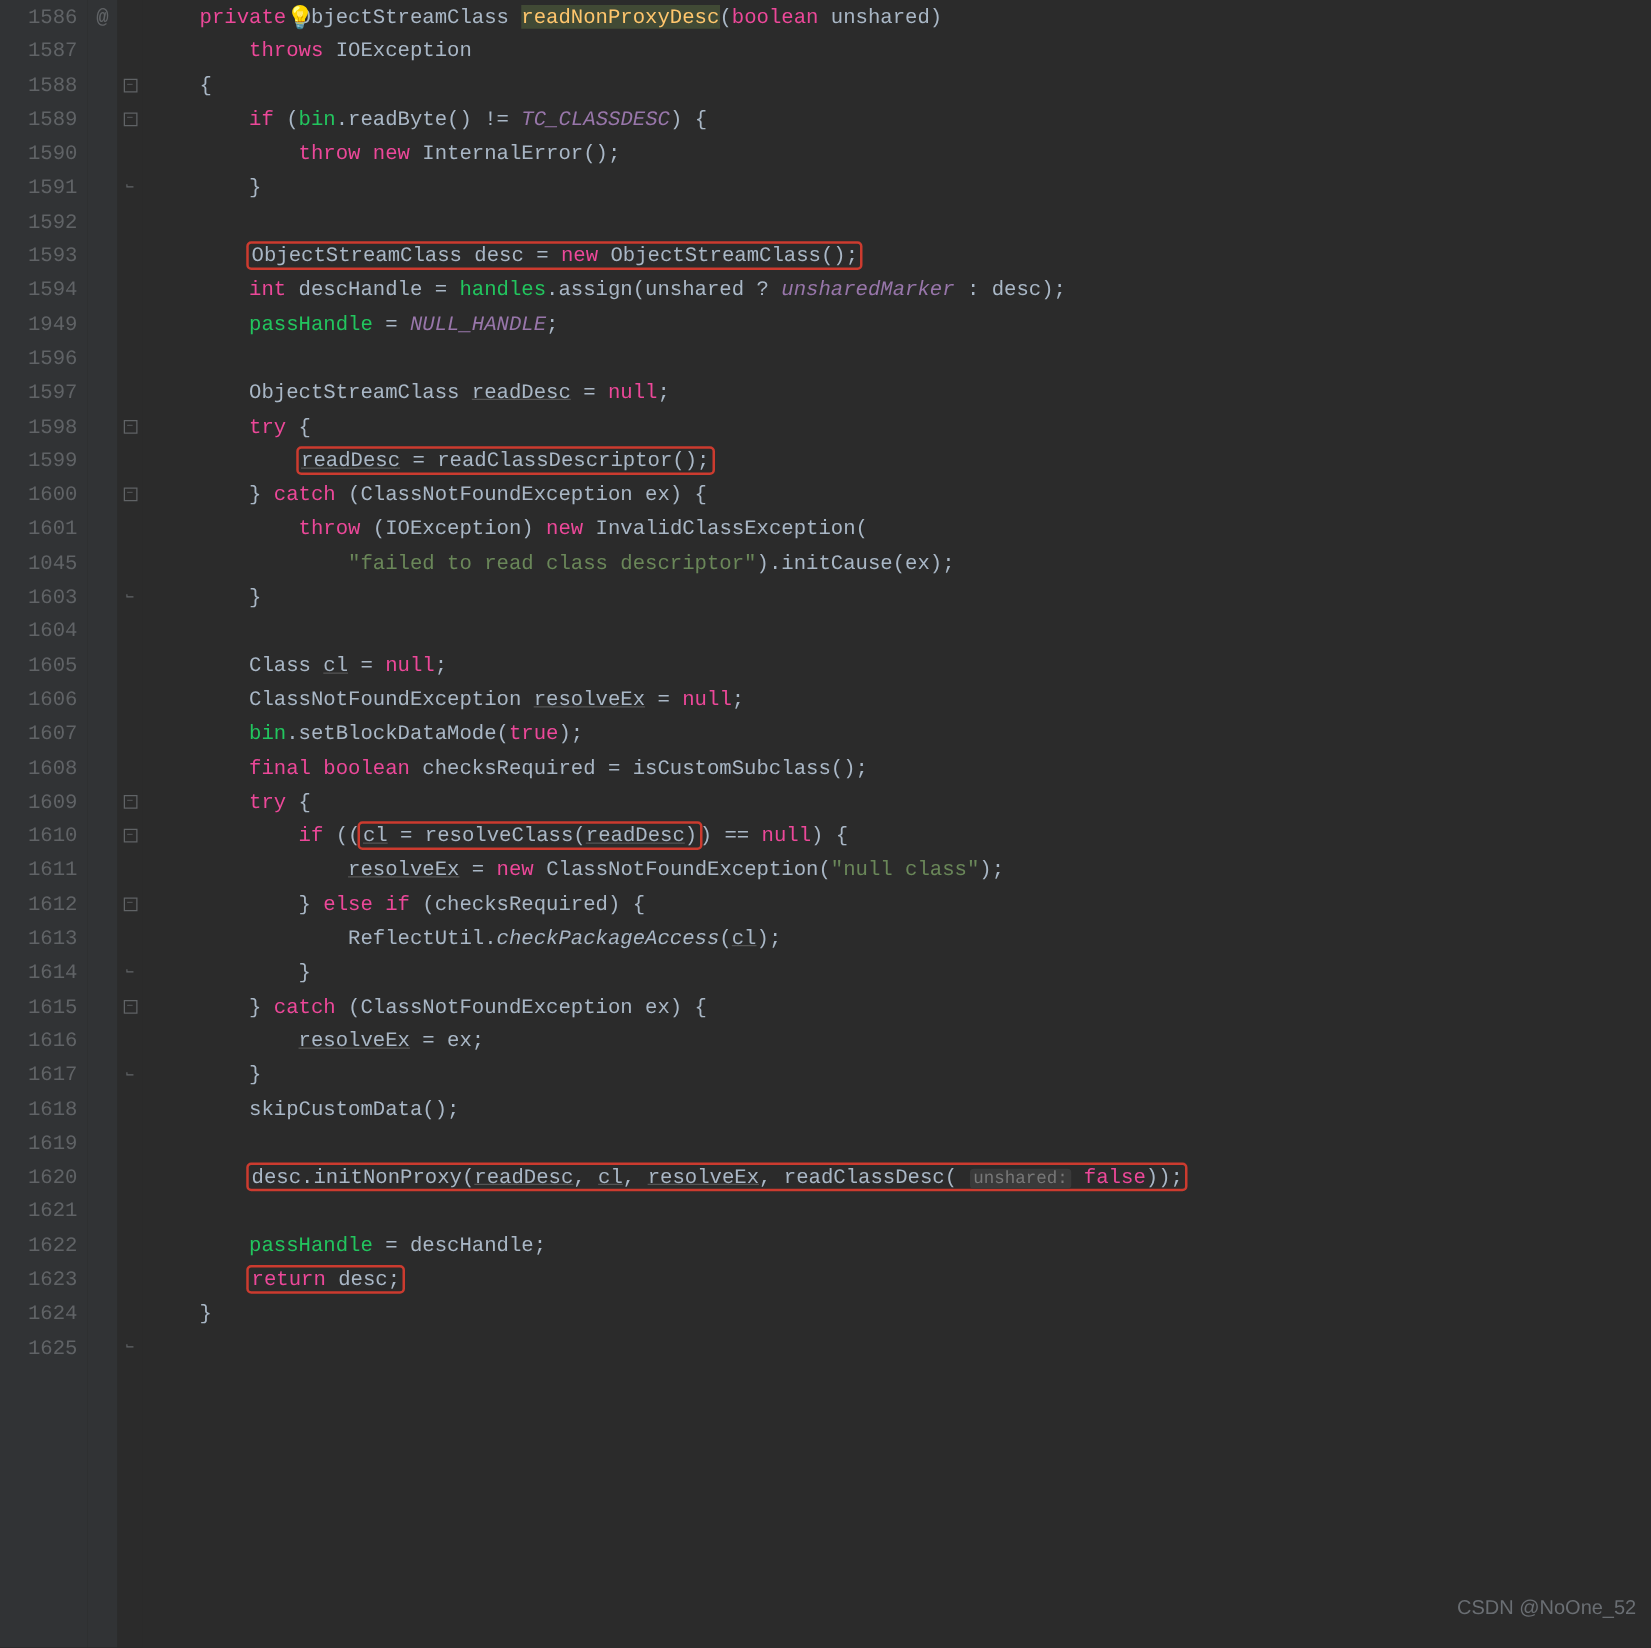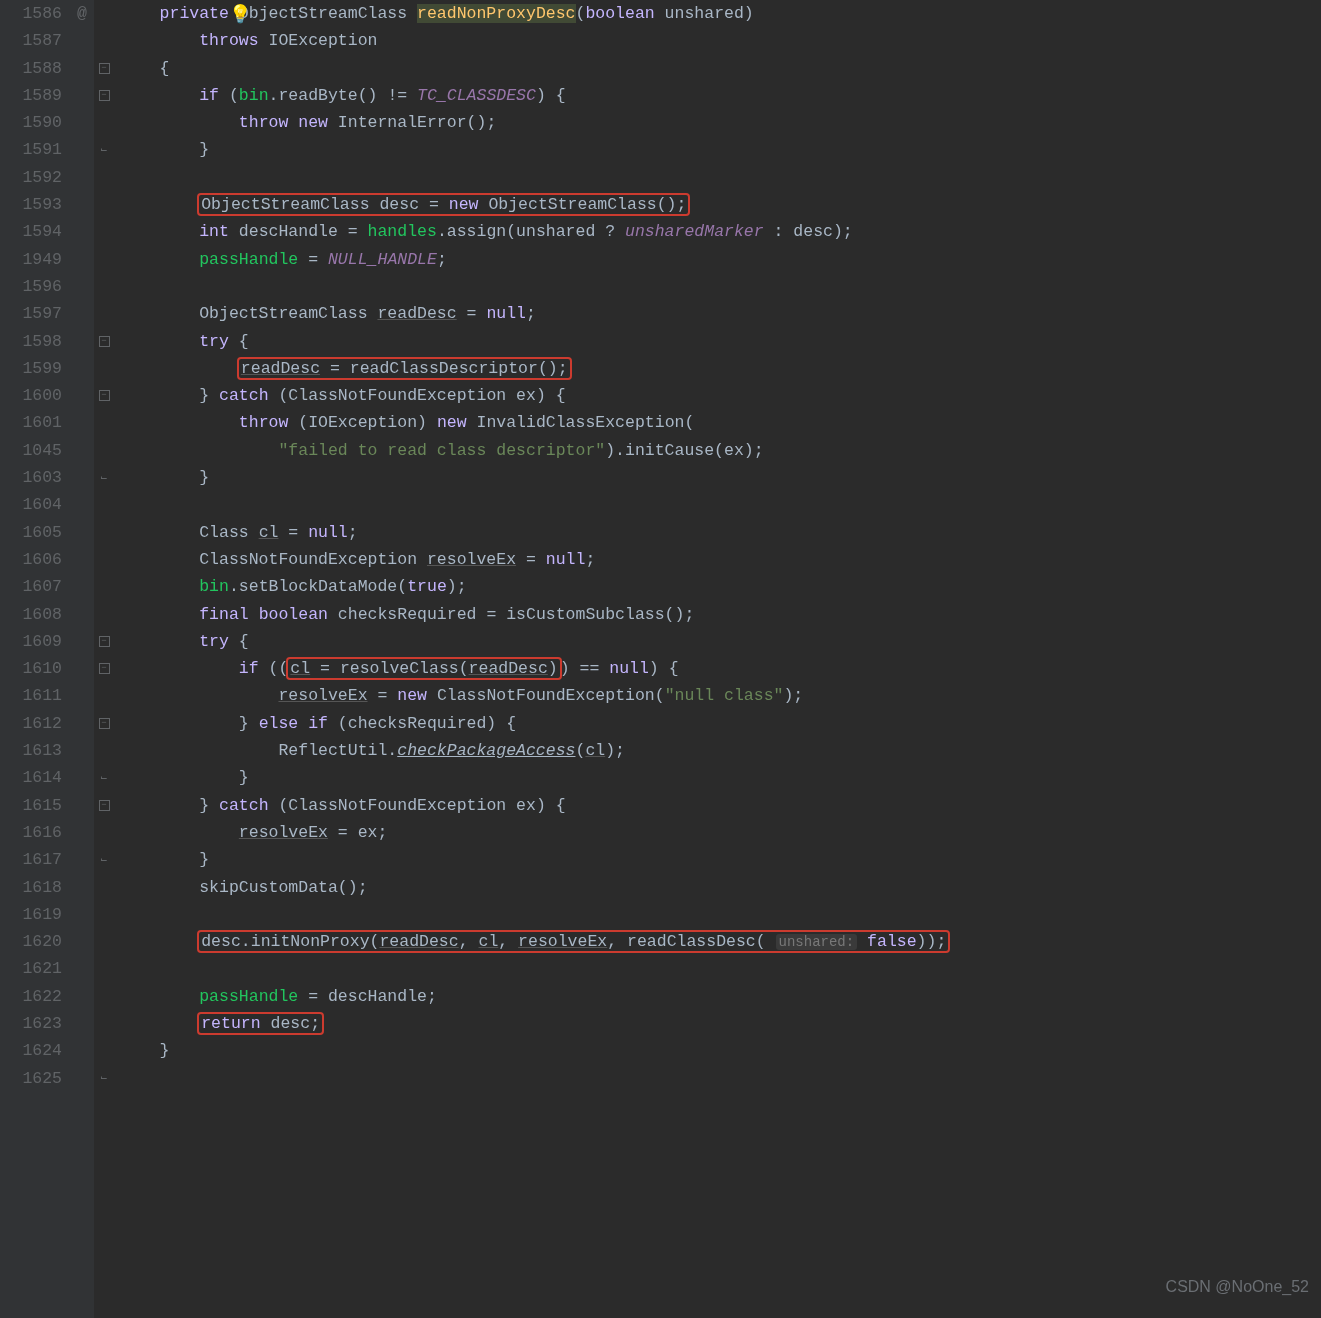--- a/index.html
+++ b/index.html
@@ -82,28 +82,28 @@
   }
   .bulb {
     position: absolute;
     left: 115px;
     top: 3px;
     color: #ffc66d;
     font-size: 18px;
     z-index: 5;
   }
   
-  .kw { color: #c4b5fd; }
+  .kw { color: #ec4899; }
   .mname { color: #ffc66d; }
   .mname-bg { background: rgba(80,95,60,.6); }
   .field { color: #22c55e; }
   .const { color: #9876aa; font-style: italic; }
   .str { color: #6a8759; }
   .localu { text-decoration: underline; text-decoration-color: #555; text-align: center; }
-  .scall { font-style: italic; text-decoration: underline; }
+  .scall { font-style: italic; }
   .hint { color: #787878; background: #3a3a3a; padding: 0 3px; border-radius: 3px; font-size: 14px; }
   .box-red {
     border: 2px solid #cc3b2f;
     border-radius: 4px;
     padding: 0 2px;
     margin: 0 -2px;
   }
   .watermark {
     position: absolute;
     right: 12px;

